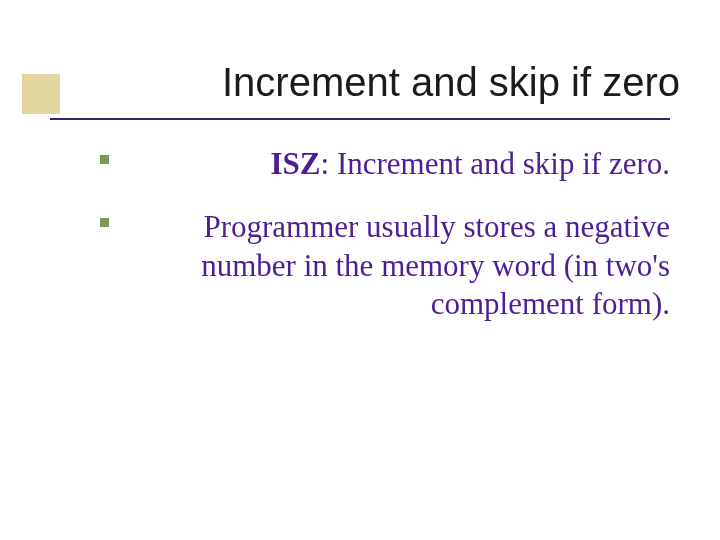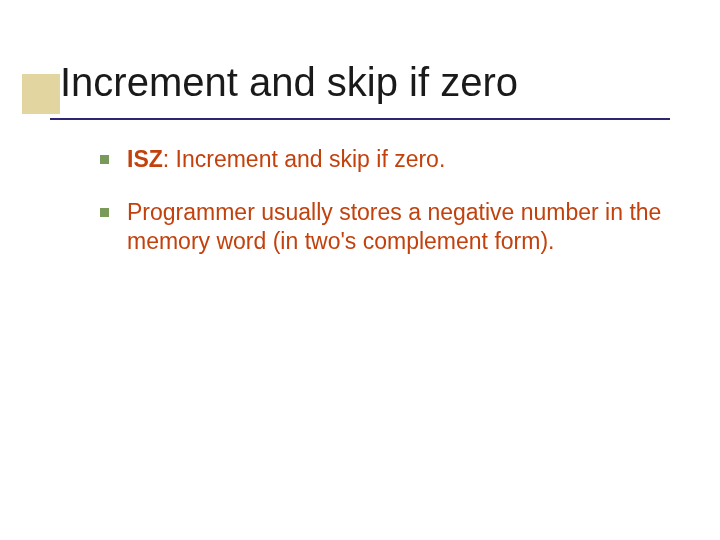--- a/index.html
+++ b/index.html
@@ -9,20 +9,21 @@
     height: 540px;
     background: #ffffff;
     font-family: Verdana, Geneva, sans-serif;
     overflow: hidden;
   }
   .slide {
     position: relative;
     width: 720px;
     height: 540px;
     box-sizing: border-box;
+    text-align: right;
   }
   .corner-box {
     position: absolute;
     top: 74px;
     left: 22px;
     width: 38px;
     height: 40px;
     background: #e2d5a0;
     z-index: 0;
   }
@@ -64,24 +65,24 @@
   .bullet-marker {
     flex: 0 0 auto;
     width: 9px;
     height: 9px;
     background: #7a9a5a;
     margin-top: 10px;
     margin-right: 18px;
   }
   .bullet-text {
     flex: 1 1 auto;
-    font-size: 23px;
+    font-size: 31px;
     line-height: 1.25;
-    color: #c2410c;
-    font-family: Liberation Sans, sans-serif;
+    color: #4c1d95;
+    font-family: Liberation Serif, serif;
   }
   .bold {
     font-weight: 700;
   }
 </style>
 </head>
 <body>
 
 <div class="slide">
   <div class="corner-box"></div>

